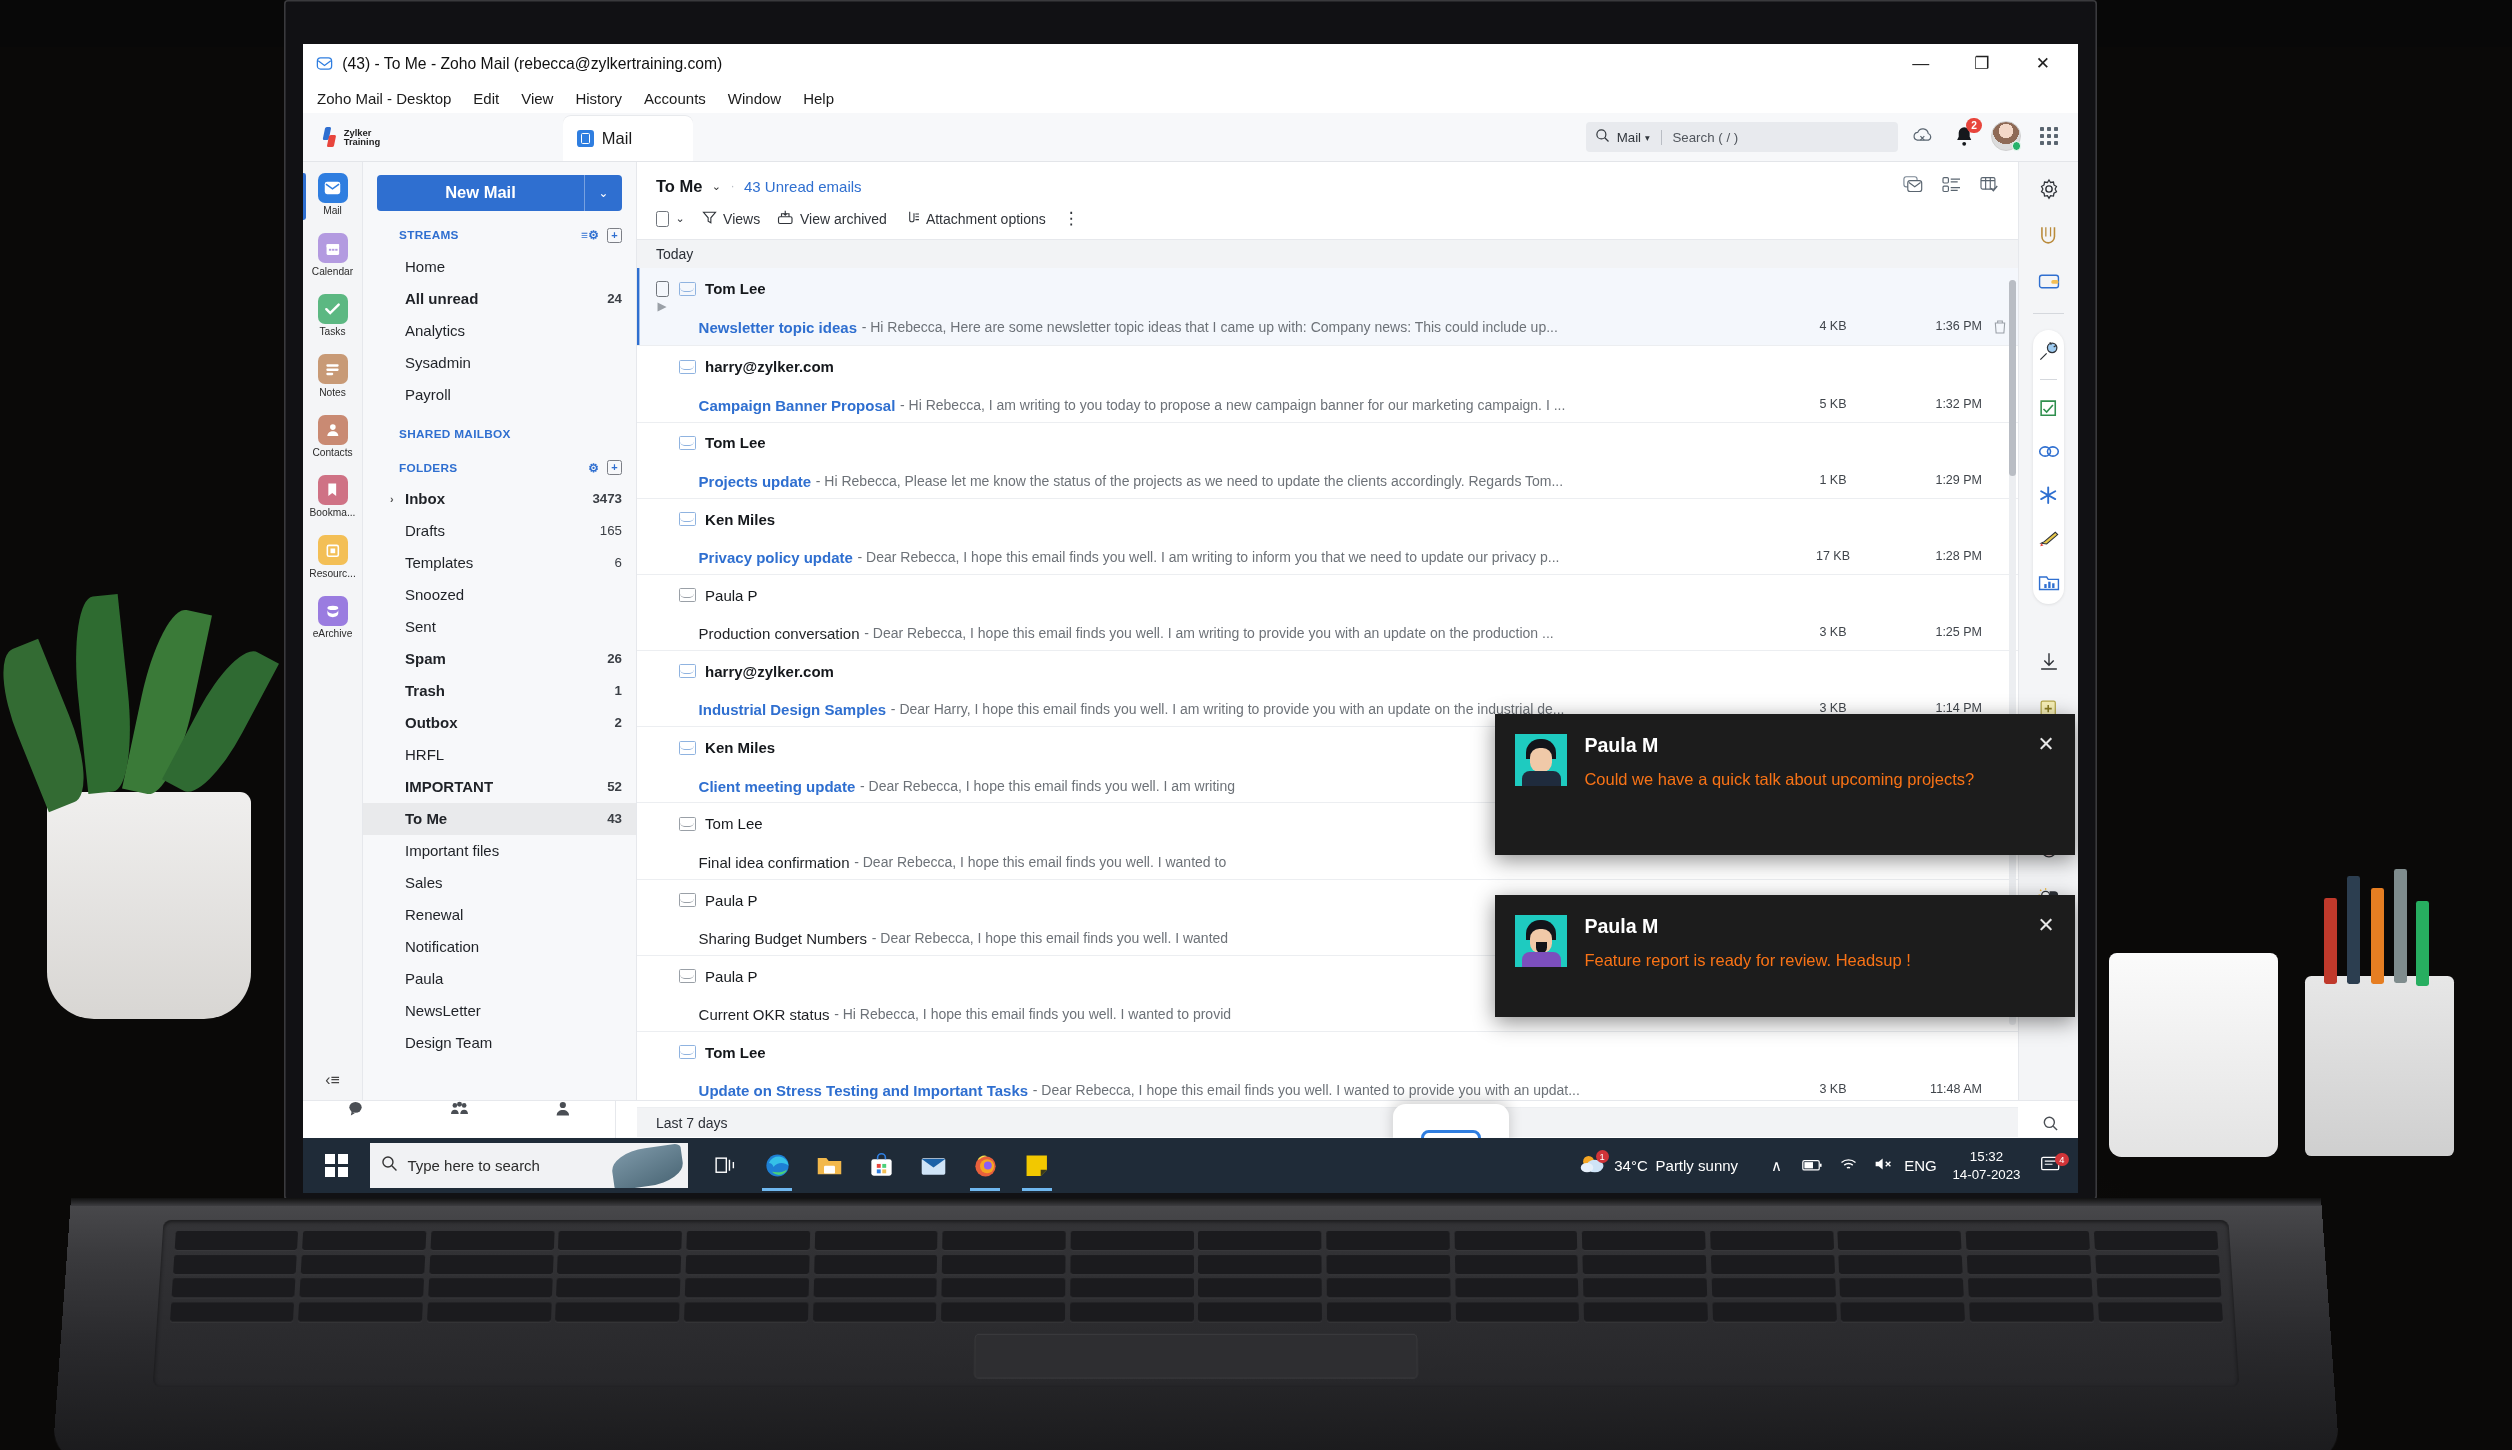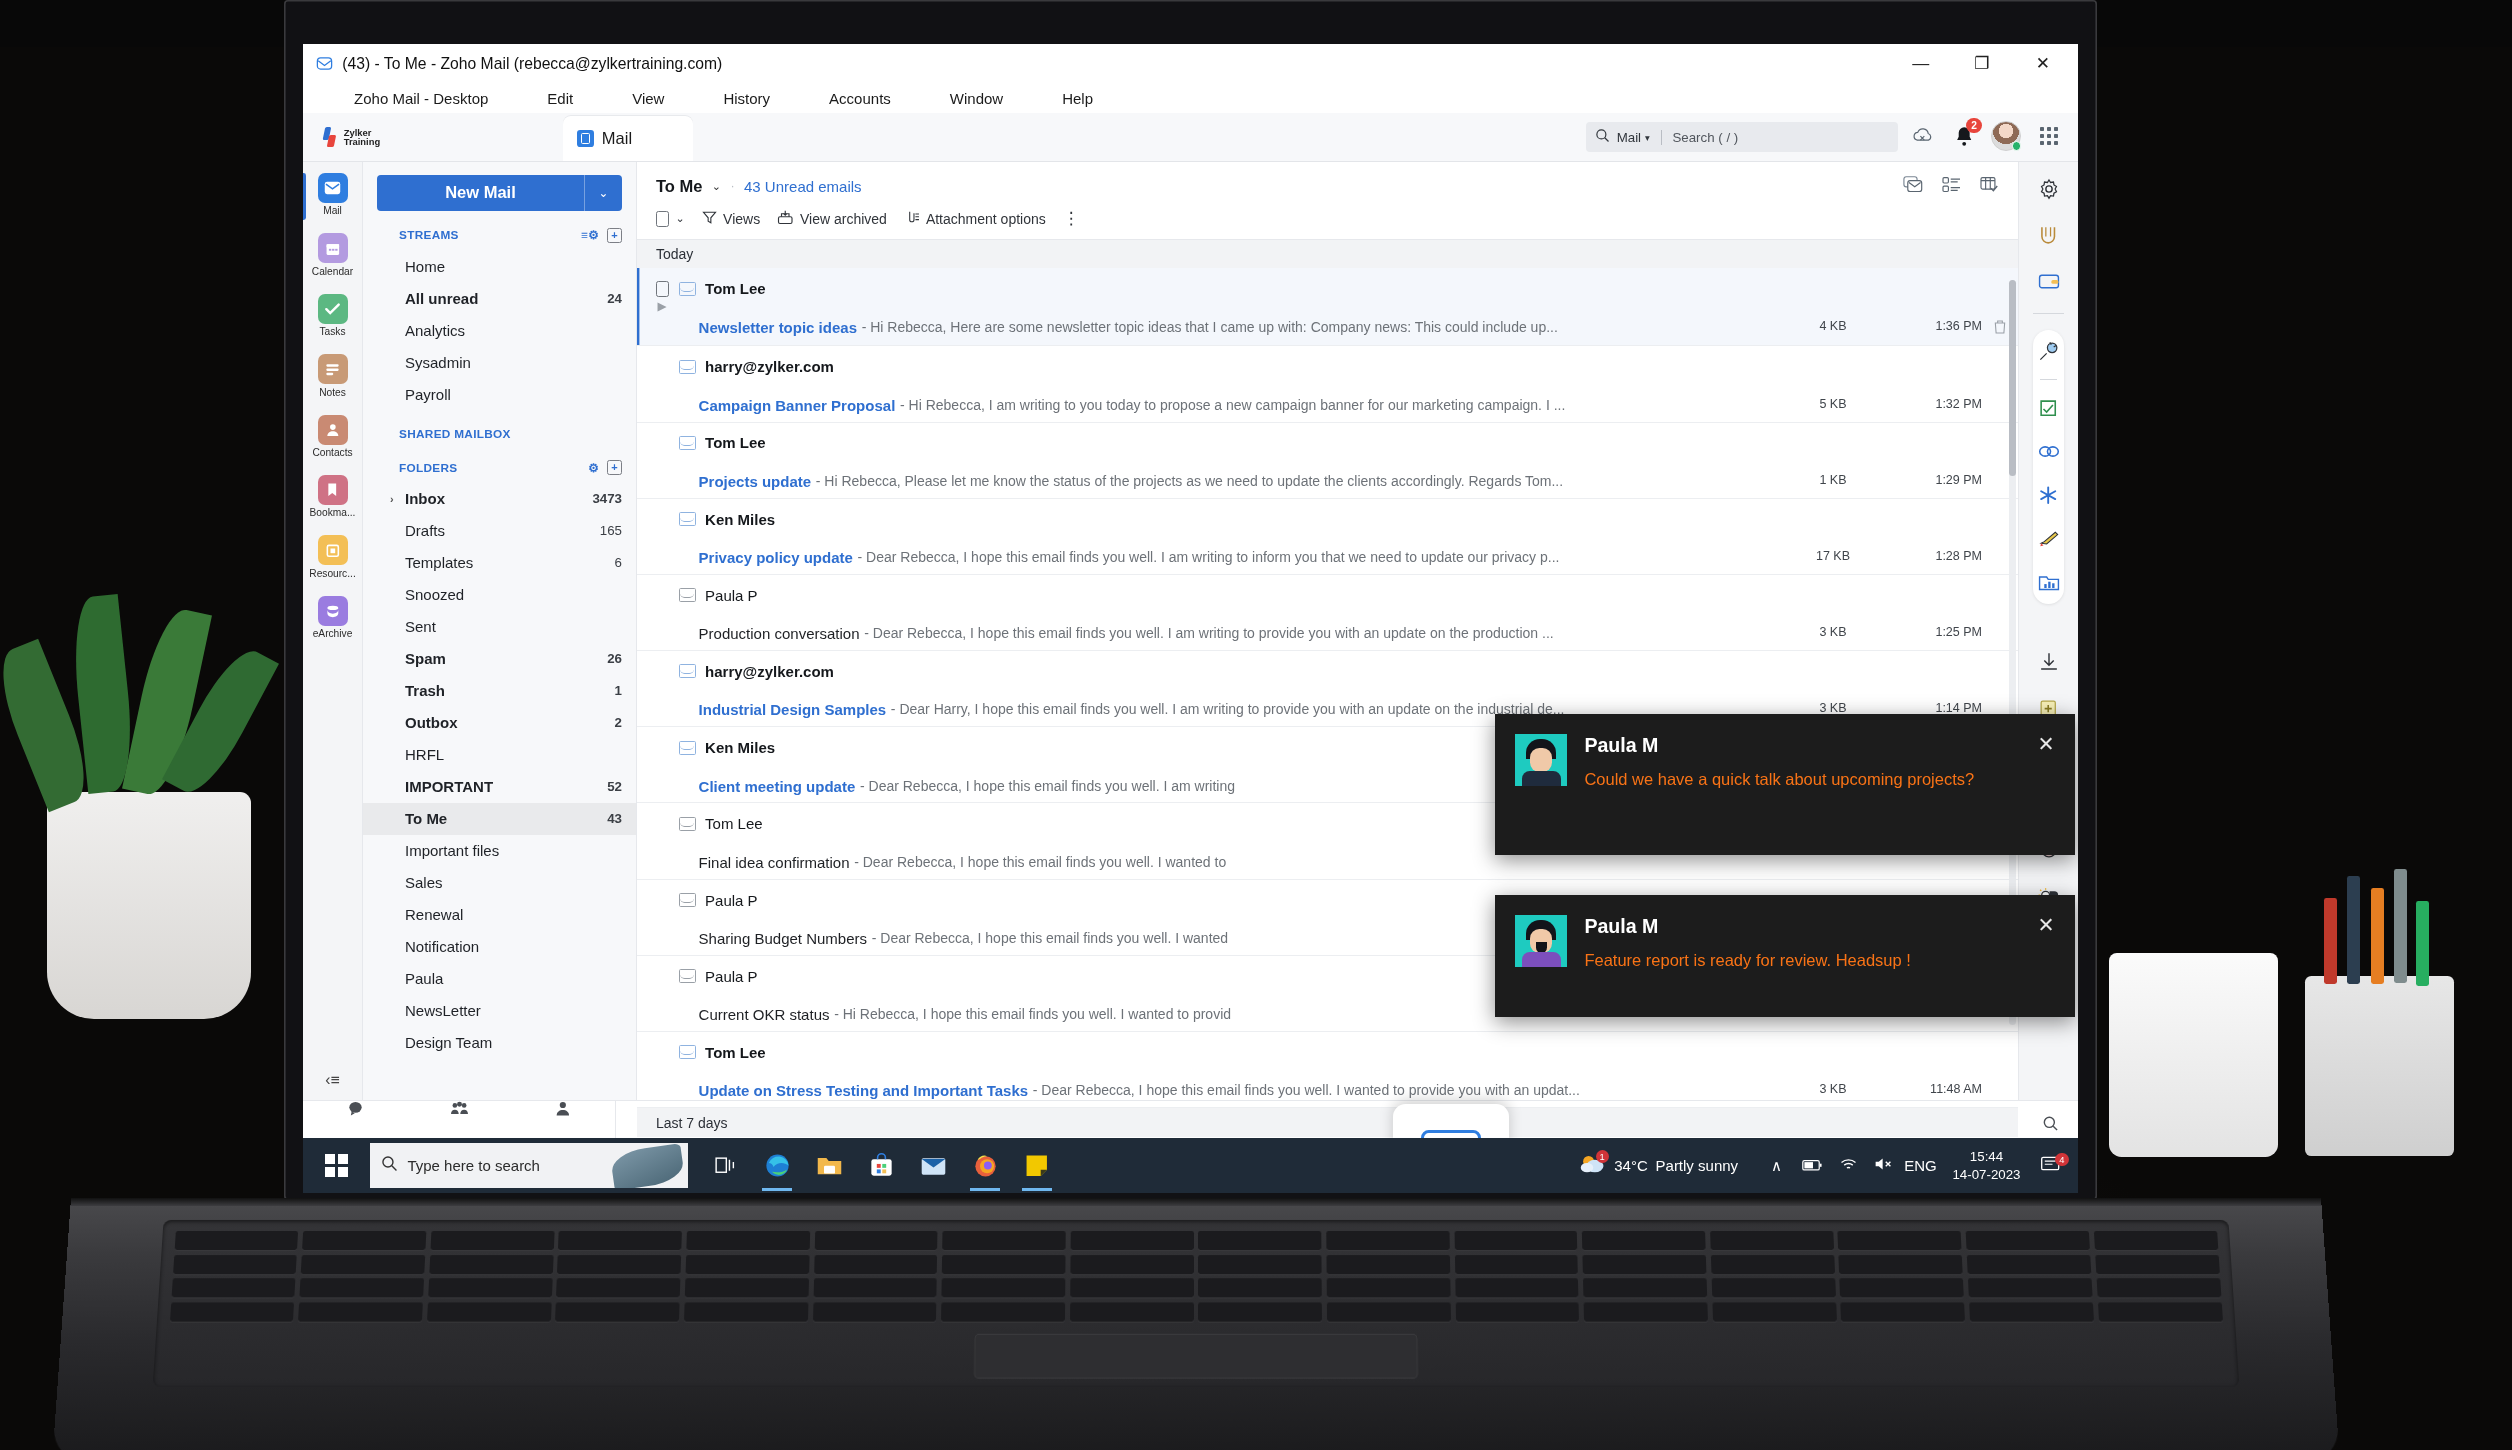--- a/index.html
+++ b/index.html
@@ -93,21 +93,21 @@
   .titlebar .tb-icon {
     width:19px;height:19px;margin:0 7.8px 0 4.7px; flex:none;
     display:flex;align-items:center;justify-content:center;
   }
   .titlebar .tb-text { font-size:15.7px; color:#111; white-space:nowrap; }
   .wincontrols { position:absolute; right:4.7px; top:0; height:39px; display:flex; }
   .wincontrols div { width:61px; height:39px; display:flex; align-items:center; justify-content:center;
     font-size:17px; color:#222; }
 
   .menubar { height:30px; background:#fff; display:flex; align-items:center; padding-left:12.5px; gap:0; }
-  .menubar span { font-size:15px; color:#1b1b1b; padding:0 11px; white-space:nowrap;margin-left:37px; }
+  .menubar span { font-size:15px; color:#1b1b1b; padding:0 11px; white-space:nowrap; }
   .menubar span:first-child { padding-left:1.6px; }
 
   
   .appheader {
     height:49px; background:#f7f8fa; display:flex; align-items:center;
     border-bottom:0.8px solid #e3e5e9; position:relative;
   }
   .brandbox { width:86px; display:flex; align-items:center; gap:4.7px; padding-left:19px; }
   .brand-logo { width:17px; height:23.5px; position:relative; flex:none; }
   .brand-logo i { position:absolute; border-radius:1.6px; }
@@ -1179,21 +1179,21 @@
               </svg>
           </div>
           <div class="ti2">
             <svg width="20.4" height="14" viewBox="0 0 26 18">
                 <path d="M2 6v6h4l5 4V2L6 6z" fill="#fff"></path>
                 <path d="M15 6l6 6M21 6l-6 6" stroke="#fff" stroke-width="1.8"></path>
               </svg>
           </div>
           <div class="ti2">ENG</div>
           <div class="clock">
-            <div>15:44</div>
+            <div>15:32</div>
             <div>14-07-2023</div>
           </div>
           <div class="notifbtn">
             <svg width="20.4" height="17" viewBox="0 0 26 22">
                 <rect x="2" y="3" width="22" height="16" rx="2" fill="none" stroke="#fff" stroke-width="1.7"></rect>
                 <g stroke="#fff" stroke-width="1.5">
                   <path d="M6 8h14M6 12h10"></path>
                 </g>
               </svg>
             <span class="nb">4</span>

